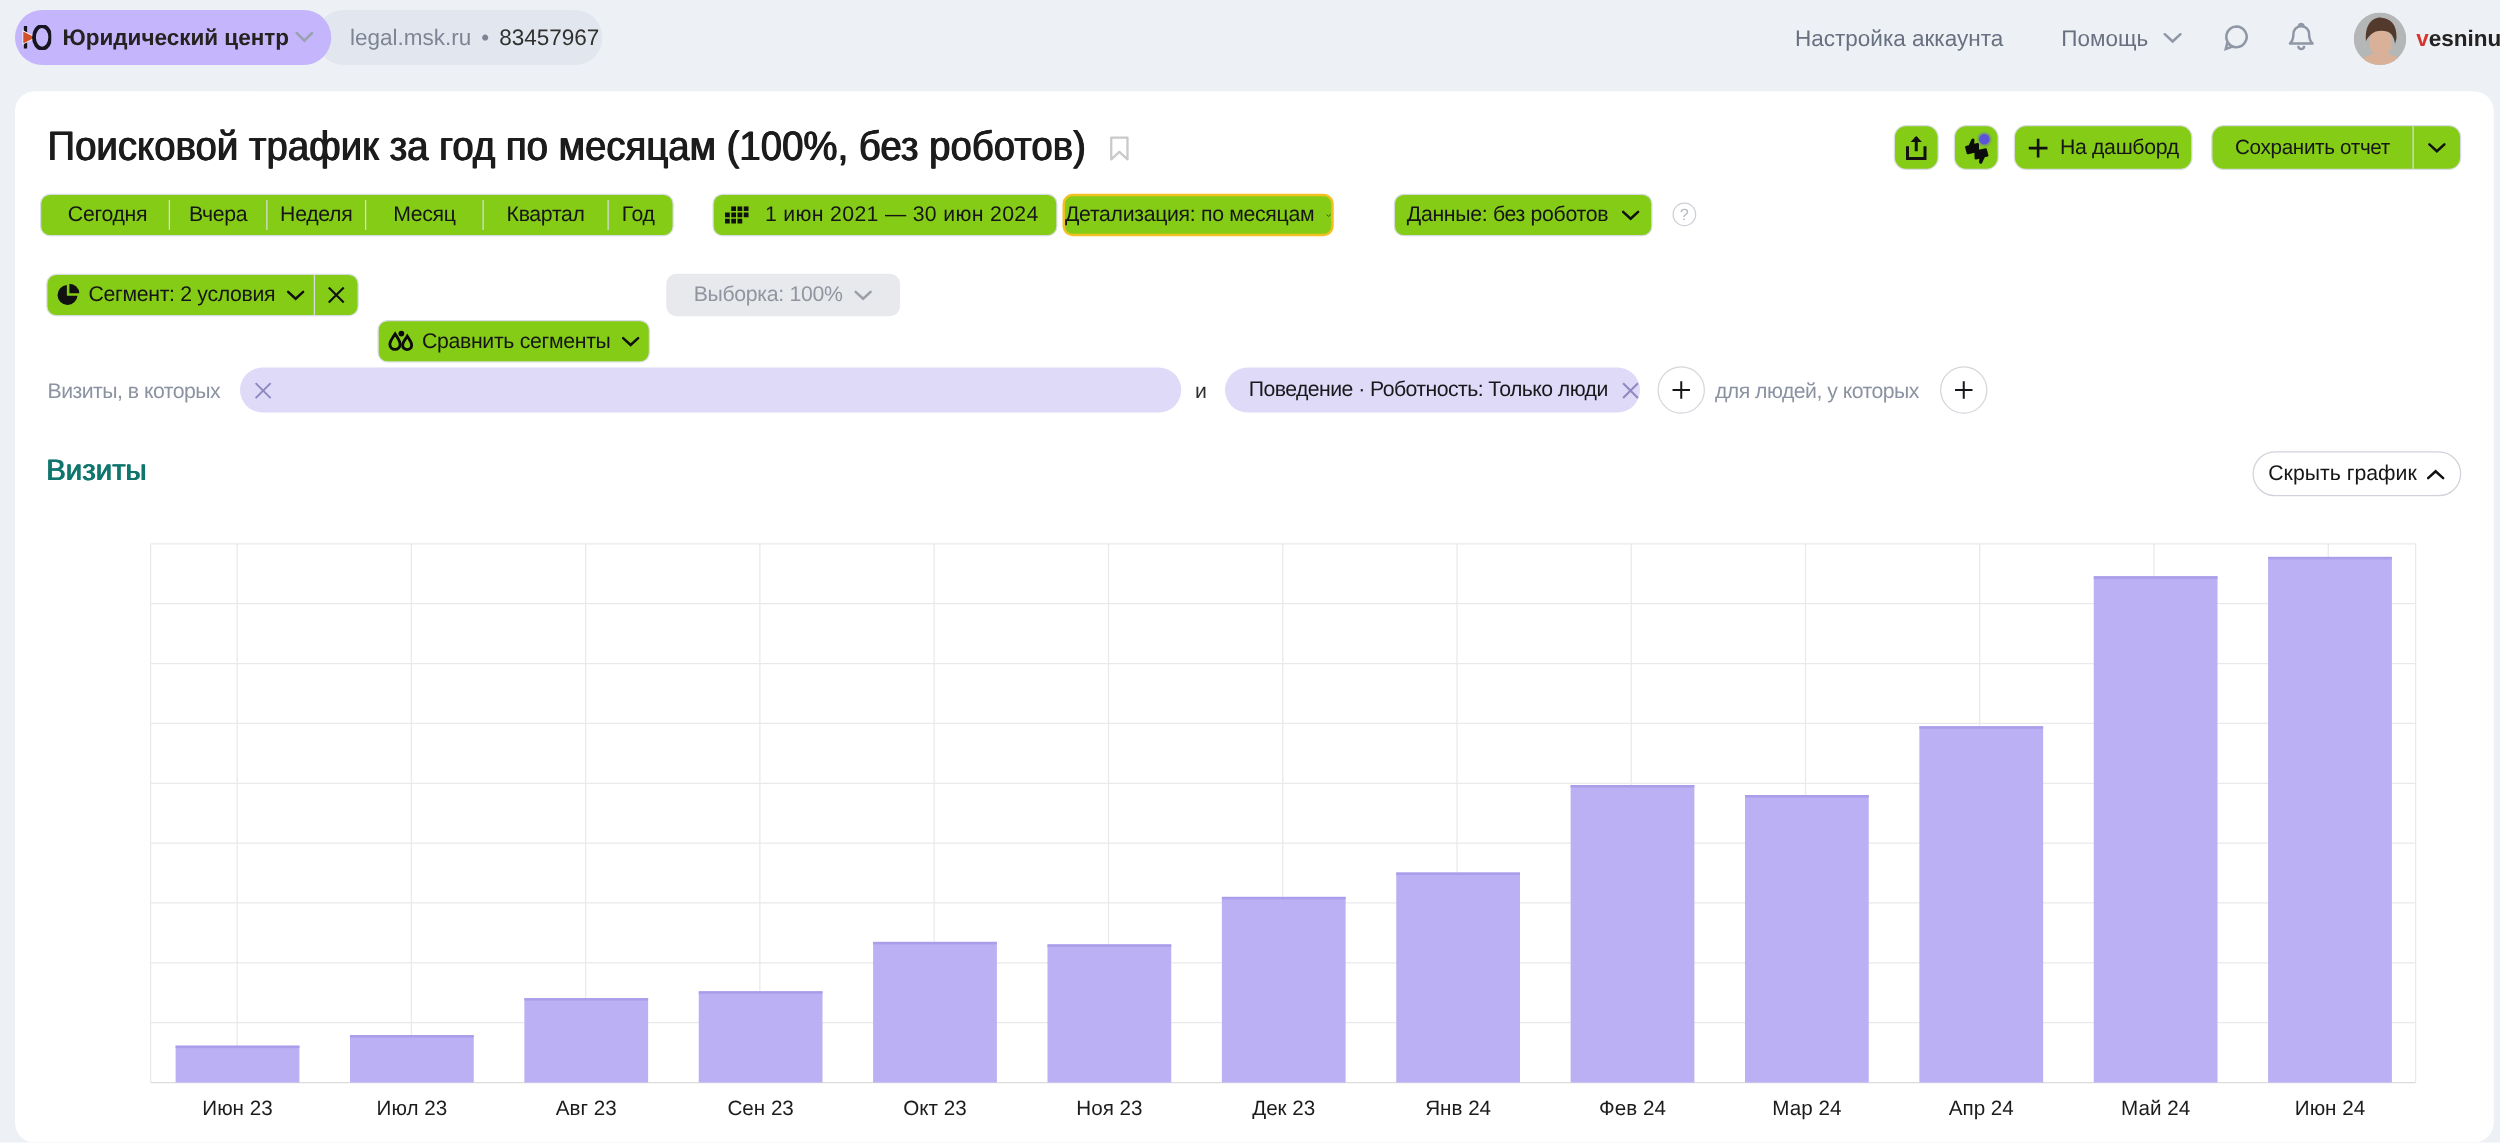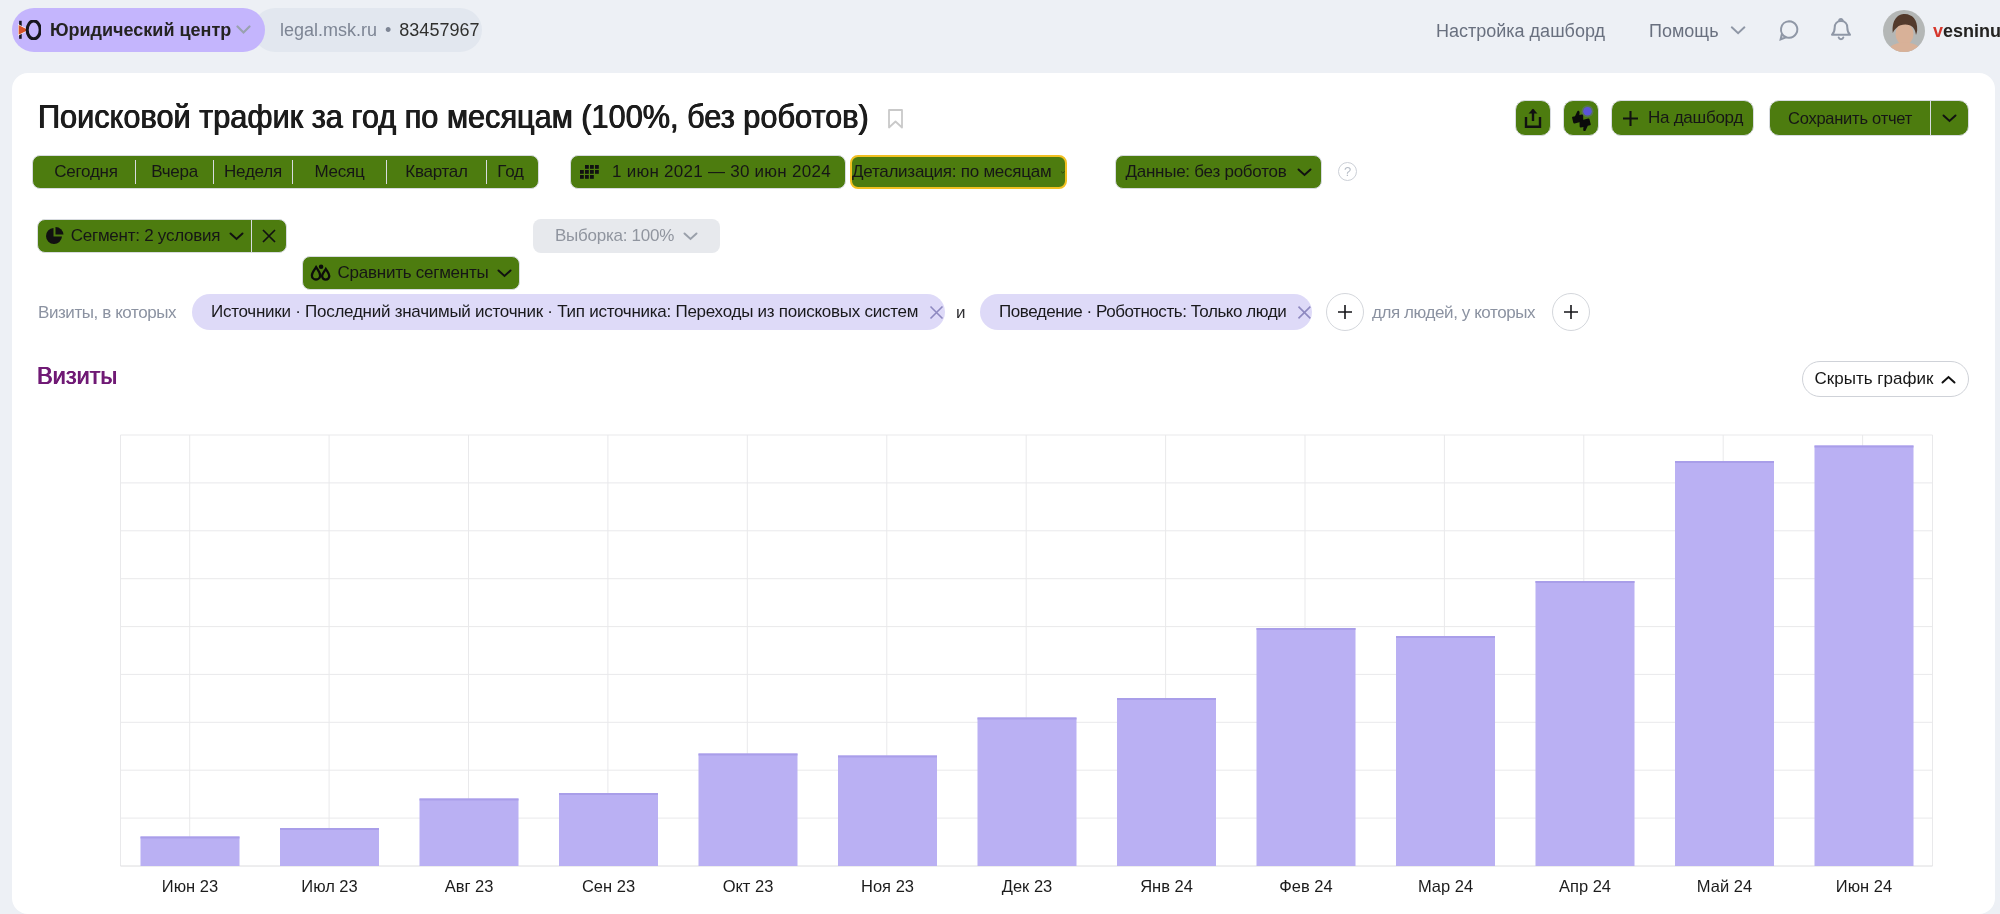--- a/index.html
+++ b/index.html
@@ -12,21 +12,21 @@
     display:flex; align-items:center; font-size:18px; }
   .counter-pill { left:12px; top:8px; width:253px; height:44px; border-radius:22px; background:#c4b5fd;
     display:flex; align-items:center; }
   .hdr-gray { color:#69707f; font-size:18px; }
   .vesninu { font-weight:bold; font-size:18px; color:#242321; }
   .vesninu span { color:#d6372c; }
   
   .card { left:12px; top:73px; width:1983px; height:841px; background:#fff; border-radius:16px; }
   .title { left:38px; top:98px; font-size:33px; color:#1c1c1c; white-space:nowrap; text-shadow:0.5px 0 currentColor, -0.5px 0 currentColor; transform:scaleX(0.93); transform-origin:left center; }
   
-  .btn { position:absolute; background:#4d7c0f; border:1px solid #d8dbe0; border-radius:10px;
+  .btn { position:absolute; background:#84cc16; border:1px solid #d8dbe0; border-radius:10px;
     display:flex; align-items:center; justify-content:center; font-size:17px; color:#161616; white-space:nowrap; letter-spacing:-0.25px; }
   .r1 { top:155px; height:34px; border-radius:8px; }
   .r2 { top:219px; height:34px; border-radius:8px; }
   .seg { display:flex; }
   .seg > div { display:flex; align-items:center; justify-content:center; border-right:1px solid #d8dbe0; height:100%; }
   .seg > div:last-child { border-right:none; }
   
   .fpill { position:absolute; top:294px; height:36px; border-radius:18px; background:#dedaf8;
     display:flex; align-items:center; font-size:17px; color:#19191c; white-space:nowrap; letter-spacing:-0.26px; }
   .plus-c { position:absolute; top:293px; width:38px; height:38px; border-radius:50%; border:1px solid #d4d7dc;
@@ -46,21 +46,21 @@
     <rect x="1.1" y="0.8" width="2.6" height="18" fill="#17161f"></rect>
     <polygon points="-0.5,3.7 11.4,9.9 -0.5,16.1" fill="#fff"></polygon>
     <polygon points="0.6,5.1 10.1,9.9 0.6,14.7" fill="#d4502a"></polygon>
     <ellipse cx="15.7" cy="9.9" rx="6.5" ry="9" fill="none" stroke="#17161f" stroke-width="3.1"></ellipse>
   </svg>
   <span style="font-size:18px; font-weight:bold; color:#242321; margin-left:9px; white-space:nowrap;">Юридический центр</span>
   <svg width="15" height="10" viewBox="0 0 15 10" style="margin-left:5px; flex-shrink:0;">
       <path d="M1.5 1.5 L7.5 7.5 L13.5 1.5" fill="none" stroke="#99a1af" stroke-width="2.2" stroke-linecap="round"></path>
     </svg>
 </div>
-<div class="abs hdr-gray" style="left:1436px; top:21px;">Настройка дашборд</div>
+<div class="abs hdr-gray" style="left:1436px; top:21px;">Настройка аккаунта</div>
 <div class="abs hdr-gray" style="left:1649px; top:21px;">Помощь</div>
 <svg class="abs" style="left:1730px; top:25px;" width="18" height="11" viewBox="0 0 20 11">
     <path d="M2 2 L9 8.5 L16 2" fill="none" stroke="#8f97a6" stroke-width="2.2" stroke-linecap="round"></path>
   </svg>
 <svg class="abs" style="left:1778px; top:19px;" width="22" height="23" viewBox="0 0 22 23">
   <path d="M11 2.2 a8.3 8.3 0 1 1 -7.1 12.6 L2.6 20.3 L8.2 18.2 A8.3 8.3 0 0 1 11 2.2 Z" fill="none" stroke="#8f97a6" stroke-width="2"></path>
 </svg>
 <svg class="abs" style="left:1830px; top:18px;" width="22" height="25" viewBox="0 0 22 25">
   <path d="M11 3 c4 0 6.3 3 6.3 6.5 c0 4.2 1.6 6.2 2.7 7.3 l-18 0 c1.1 -1.1 2.7 -3.1 2.7 -7.3 C4.7 6 7 3 11 3 Z" fill="none" stroke="#8f97a6" stroke-width="2" stroke-linejoin="round"></path>
   <path d="M9.2 2.9 a1.8 1.8 0 0 1 3.6 0" fill="none" stroke="#8f97a6" stroke-width="2"></path>
@@ -184,21 +184,20 @@
     </svg>
 </div>
 <div class="btn r2" style="left:533px; width:187px; border:none; background:#e7e9ed; color:#90959f;">Выборка: 100%
   <svg width="15" height="9" viewBox="0 0 15 9" style="margin-left:9px;">
       <path d="M1.5 1.5 L7.5 7 L13.5 1.5" fill="none" stroke="#9aa0aa" stroke-width="2" stroke-linecap="round"></path>
     </svg>
 </div>
 
 <div class="abs gray-lbl" style="left:38px; top:303px;">Визиты, в которых</div>
 <div class="fpill" style="left:192px; width:753px;">
-  <span style="margin-left:19px;">Источники · Последний значимый источник · Тип источника: Переходы из поисковых систем</span>
   <svg width="15" height="15" viewBox="0 0 15 15" style="margin-left:11px;">
       <path d="M1.5 1.5 L13.5 13.5 M13.5 1.5 L1.5 13.5" stroke="#8e89c0" stroke-width="1.6"></path>
     </svg>
 </div>
 <div class="abs" style="left:956px; top:303px; font-size:17px; color:#303033;">и</div>
 <div class="fpill" style="left:980px; width:332px;">
   <span style="margin-left:19px; letter-spacing:-0.45px;">Поведение · Роботность: Только люди</span>
   <svg width="15" height="15" viewBox="0 0 15 15" style="margin-left:11px;">
       <path d="M1.5 1.5 L13.5 13.5 M13.5 1.5 L1.5 13.5" stroke="#8e89c0" stroke-width="1.6"></path>
     </svg>
@@ -208,21 +207,21 @@
       <path d="M8 1 L8 15 M1 8 L15 8" stroke="#16161a" stroke-width="1.6"></path>
     </svg>
   </div>
 <div class="abs gray-lbl" style="left:1372px; top:303px;">для людей, у которых</div>
 <div class="plus-c" style="left:1552px;">
     <svg width="16" height="16" viewBox="0 0 16 16">
       <path d="M8 1 L8 15 M1 8 L15 8" stroke="#16161a" stroke-width="1.6"></path>
     </svg>
   </div>
 
-<div class="abs" style="left:37px; top:363px; font-size:23.5px; color:#701a75; text-shadow:0.4px 0 currentColor,-0.4px 0 currentColor;">Визиты</div>
+<div class="abs" style="left:37px; top:363px; font-size:23.5px; color:#0f766e; text-shadow:0.4px 0 currentColor,-0.4px 0 currentColor;">Визиты</div>
 <div class="abs" style="left:1802px; top:361px; width:167px; height:36px; border:1px solid #cfd2d8; border-radius:18px; background:#fff; display:flex; align-items:center; justify-content:center; font-size:17px; color:#161616;">Скрыть график
   <svg width="15" height="9" viewBox="0 0 15 9" style="margin-left:8px;">
       <path d="M1.5 7.5 L7.5 2 L13.5 7.5" fill="none" stroke="#111" stroke-width="2" stroke-linecap="round"></path>
     </svg>
 </div>
 
 <svg class="abs" style="left:0; top:0;" width="2000" height="914" viewBox="0 0 2000 914">
 
   <g stroke="#e9e9eb" stroke-width="1">
     <line x1="120.5" y1="435" x2="1932.5" y2="435"></line>

